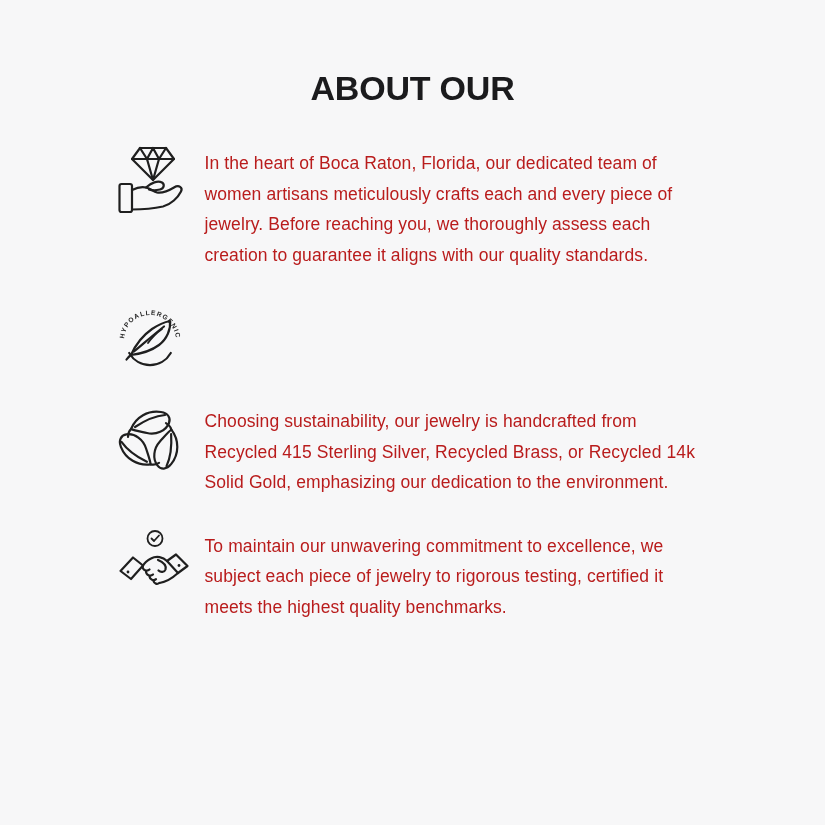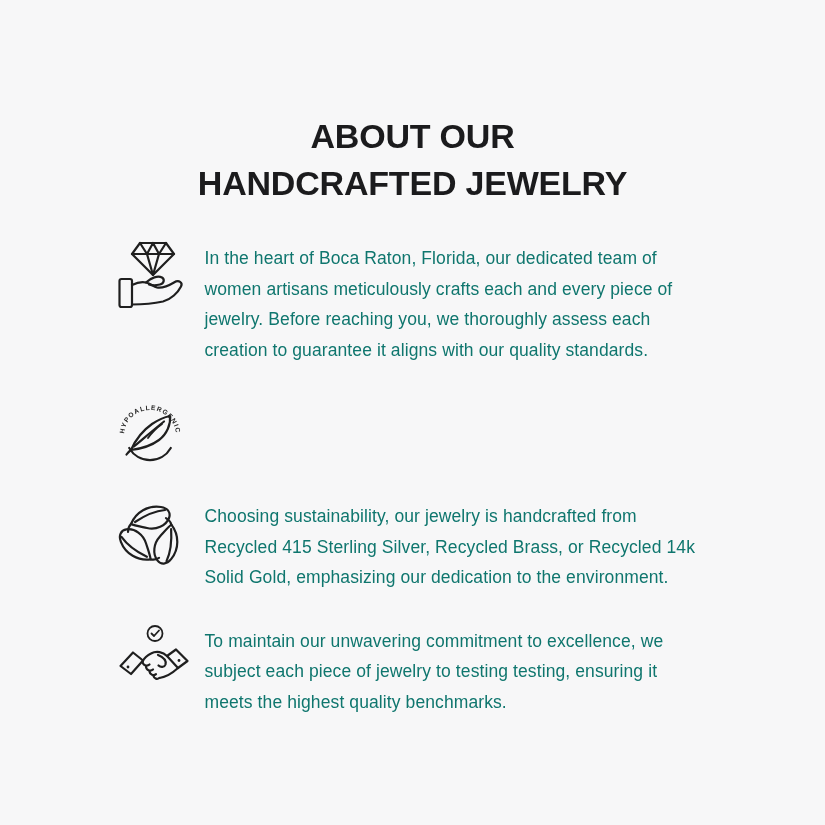--- a/index.html
+++ b/index.html
@@ -4,22 +4,22 @@
 <style>
   html,body{margin:0;padding:0;}
   body{
     width:825px;height:825px;
     background:#f7f7f8;
     font-family:"Liberation Sans", sans-serif;
     overflow:hidden;
   }
   .container{
     width:592px;
-    margin:12px auto;
-    padding-top:101px;
+    margin:0 auto;
+    padding-top:65px;
   }
   .page-title{
     margin:0 0 36px 0;
     text-align:center;
     font-size:34px;
     line-height:47px;
     font-weight:700;
     letter-spacing:-0.2px;
     color:#1b1b1d;
   }
@@ -36,36 +36,35 @@
     padding-left:1px;
     display:flex;
     justify-content:flex-start;
   }
   .icon-cell svg{margin-top:-2px;}
   .feature-text{
     margin:0;
     max-width:504px;
     font-size:17.5px;
     line-height:30.5px;
-    color:#0f766e;
+    color:#b91c1c;
     letter-spacing:0.1px;
   }
   .ic{stroke:#1f1f1f;fill:none;stroke-width:2.2;stroke-linecap:round;stroke-linejoin:round;}
   .ic-thin{stroke:#1f1f1f;fill:none;stroke-width:1.8;stroke-linecap:round;stroke-linejoin:round;}
   .ic-fill{fill:#1f1f1f;stroke:none;}
   .badge-text{fill:#1f1f1f;font-family:"Liberation Sans",sans-serif;font-size:6.6px;font-weight:700;letter-spacing:1.1px;}
 </style>
 </head>
 <body>
 
 <div class="container">
 
   <h1 class="page-title">
     <span>ABOUT OUR</span>
-    <span>HANDCRAFTED JEWELRY</span>
   </h1>
 
   <div class="feature-row">
     <div class="icon-cell">
       <svg width="66" height="68" viewBox="0 0 66 68" aria-hidden="true">
 
         <path class="ic" d="M22,2 L48,2 L56,13 L35,34 L14,13 Z"></path>
         <path class="ic" d="M14,13 L56,13"></path>
         <path class="ic" d="M22,2 L29,13 L35,2 L41,13 L48,2"></path>
         <path class="ic" d="M29,13 L35,34 L41,13"></path>
@@ -139,16 +138,16 @@
 
         <path class="ic" d="M49,32 C45,28 38.5,26.5 33,29.5 C29,31.5 26,34.5 24.5,37.5"></path>
         <path class="ic" d="M40,31 C45,33 48.5,36.5 47.5,40.5 C46.5,43.5 42.5,43.5 40.5,41.5"></path>
         <path class="ic" d="M24.5,37.5 a4.2,4.2 0 0 0 7,3"></path>
         <path class="ic" d="M28,42.5 a4.2,4.2 0 0 0 7,3"></path>
         <path class="ic" d="M31.5,47.5 a4,4 0 0 0 6.5,2.6"></path>
         <path class="ic" d="M35.5,52 a3.6,3.6 0 0 0 5.8,2"></path>
         <path class="ic" d="M41.5,54 C48,53 54.5,49 60,44"></path>
       </svg>
     </div>
-    <p class="feature-text">To maintain our unwavering commitment to excellence, we subject each piece of jewelry to testing testing, ensuring it meets the highest quality benchmarks.</p>
+    <p class="feature-text">To maintain our unwavering commitment to excellence, we subject each piece of jewelry to rigorous testing, certified it meets the highest quality benchmarks.</p>
   </div>
 
 </div>
 
 </body></html>

